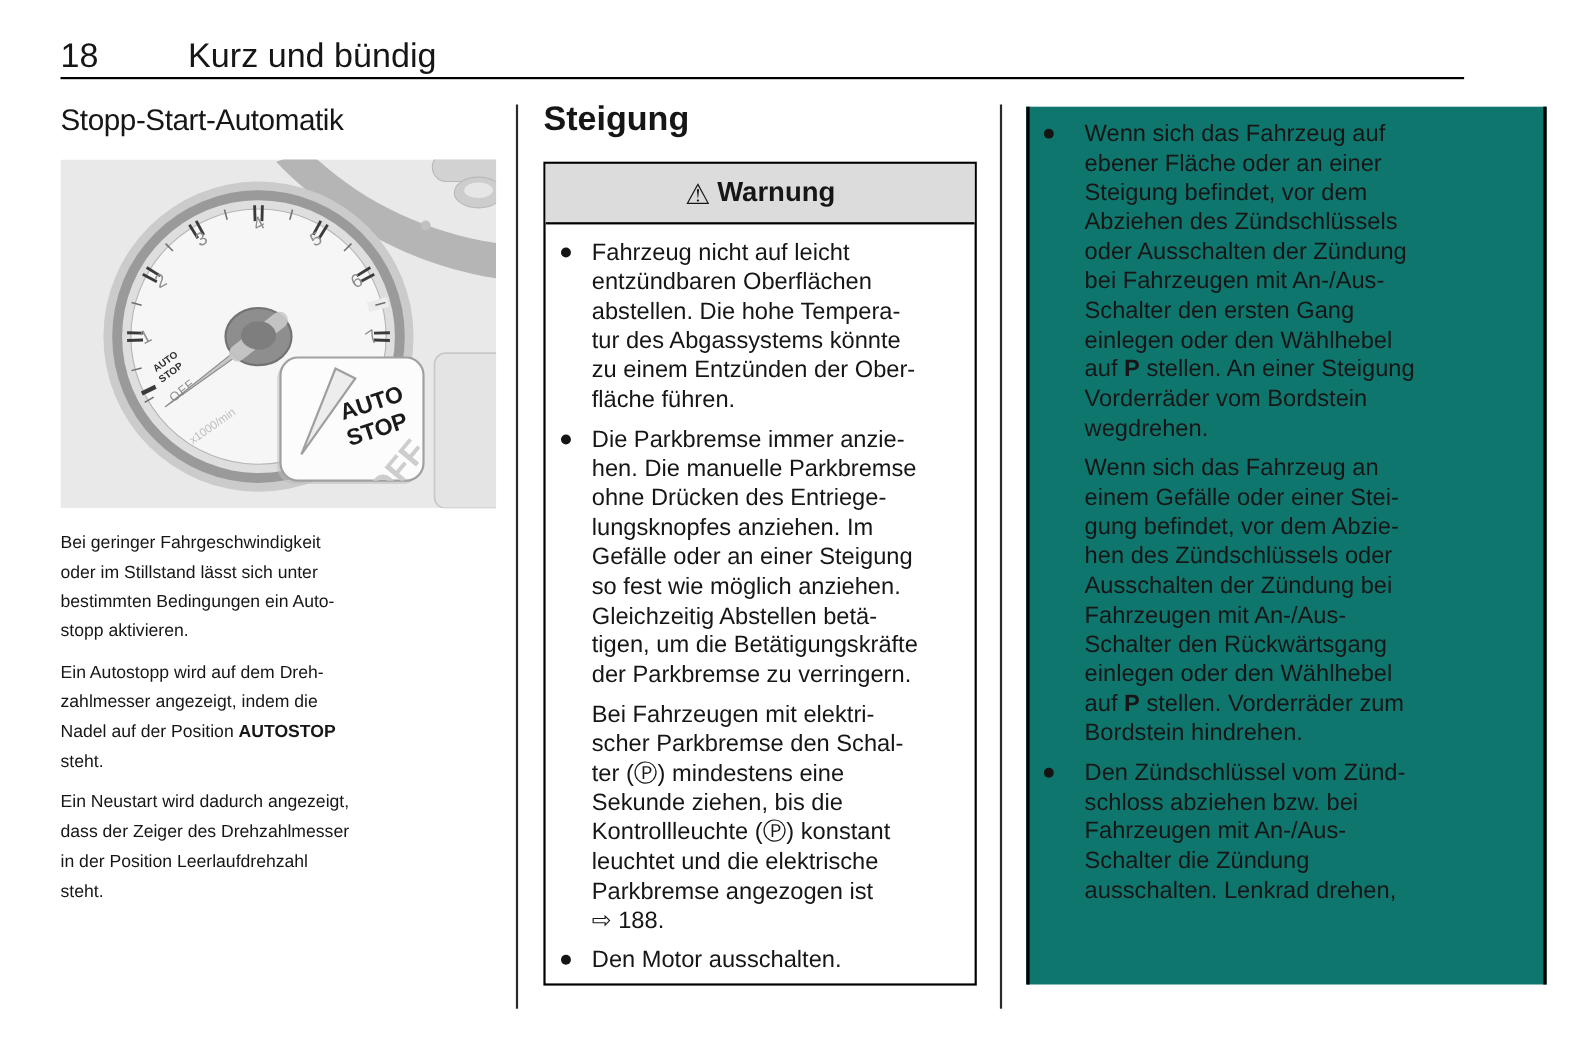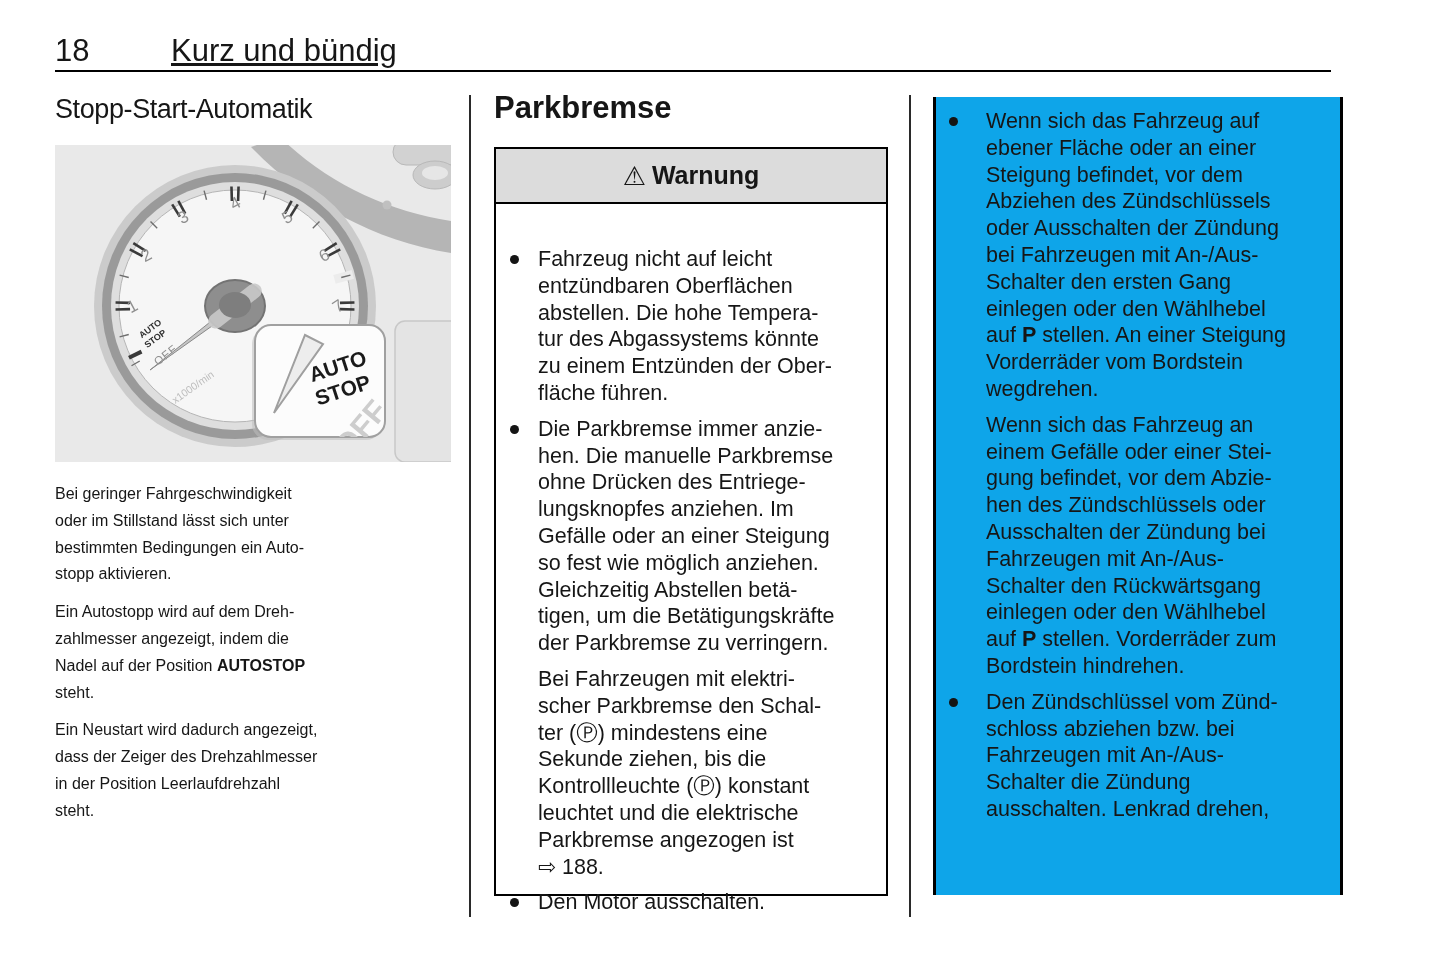--- a/index.html
+++ b/index.html
@@ -1,40 +1,40 @@
 <!DOCTYPE html>
 <html><head>
 <meta charset="utf-8">
 <style>
   html,body{margin:0;padding:0;background:#fff;}
   .page{position:relative;width:1445px;height:965px;background:#ffffff;
         font-family:"Liberation Sans","DejaVu Sans",sans-serif;color:#161616;overflow:hidden;}
   .abs{position:absolute;}
   .hnum{left:55px;top:33px;font-size:31px;text-align:center;}
-  .htitle{left:171px;top:33px;font-size:31px;text-decoration:underline;}
+  .htitle{left:171px;top:33px;font-size:31px;}
   .hrule{left:55px;top:70px;width:1276px;height:2px;background:#000;}
   .sep{width:2px;background:#2a2a2a;top:95px;height:822px;}
   #sep1{left:469px;} #sep2{left:909px;}
   .h2{left:55px;top:94px;font-size:27px;font-weight:normal;letter-spacing:-0.4px;}
   .h1{left:494px;top:90px;font-size:31px;font-weight:bold;}
   .photo{left:55px;top:145px;width:396px;height:317px;}
   .col1text{left:55px;top:481px;width:407px;}
   .para{margin:0 0 11px 0;font-size:16px;line-height:26.8px;white-space:pre-line;}
   .wbox{left:494px;top:147px;width:394px;height:749px;border:2px solid #000;box-sizing:border-box;background:#fff;}
   .whead{height:55px;background:#dcdcdc;border-bottom:2px solid #000;display:flex;align-items:center;
          justify-content:center;font-size:25px;font-weight:bold;box-sizing:border-box;}
   .wicon{font-size:26px;margin-right:6px;font-weight:400;line-height:1;}
-  .wbody{padding:12px 8px 0 14px;margin-top:30px;}
+  .wbody{padding:12px 8px 0 14px;}
   .row{display:flex;margin-bottom:9px;}
   .dot{width:28px;flex:none;}
   .dot i{display:block;width:9px;height:9px;border-radius:50%;background:#141414;margin-top:9px;}
   .txt{flex:1;font-size:21.5px;line-height:26.8px;white-space:pre-line;}
   .b{font-weight:bold;}
-  .cont{left:933px;top:97px;width:410px;height:798px;border-left:3px solid #000;border-right:3px solid #000;
-        box-sizing:border-box;padding:11px 7px 0 13px;background:#0ea5e9;}
+  .cont{left:933px;top:97px;width:473px;height:798px;border-left:3px solid #000;border-right:3px solid #000;
+        box-sizing:border-box;padding:11px 7px 0 13px;background:#0f766e;}
   .cont .dot{width:37px;}
   svg text{font-family:"Liberation Sans","DejaVu Sans",sans-serif;}
 </style>
 </head>
 <body>
 
 <div class="page">
 
   <div class="abs hnum">18</div>
   <div class="abs htitle">Kurz und bündig</div>
@@ -131,21 +131,21 @@
       <div class="para"><span>Ein Autostopp wird auf dem Dreh-
 zahlmesser angezeigt, indem die
 Nadel auf der Position </span><span class="b">AUTOSTOP</span><span>
 steht.</span></div>
       <div class="para"><span>Ein Neustart wird dadurch angezeigt,
 dass der Zeiger des Drehzahlmesser
 in der Position Leerlaufdrehzahl
 steht.</span></div>
     </div>
 
-  <div class="abs h1">Parkbremse</div>
+  <div class="abs h1">Steigung</div>
 
   <div class="abs wbox">
     <div class="whead">
       <span class="wicon">⚠</span>
       <span>Warnung</span>
     </div>
     <div class="wbody">
         <div class="row">
           <span class="dot">
             <i></i>

